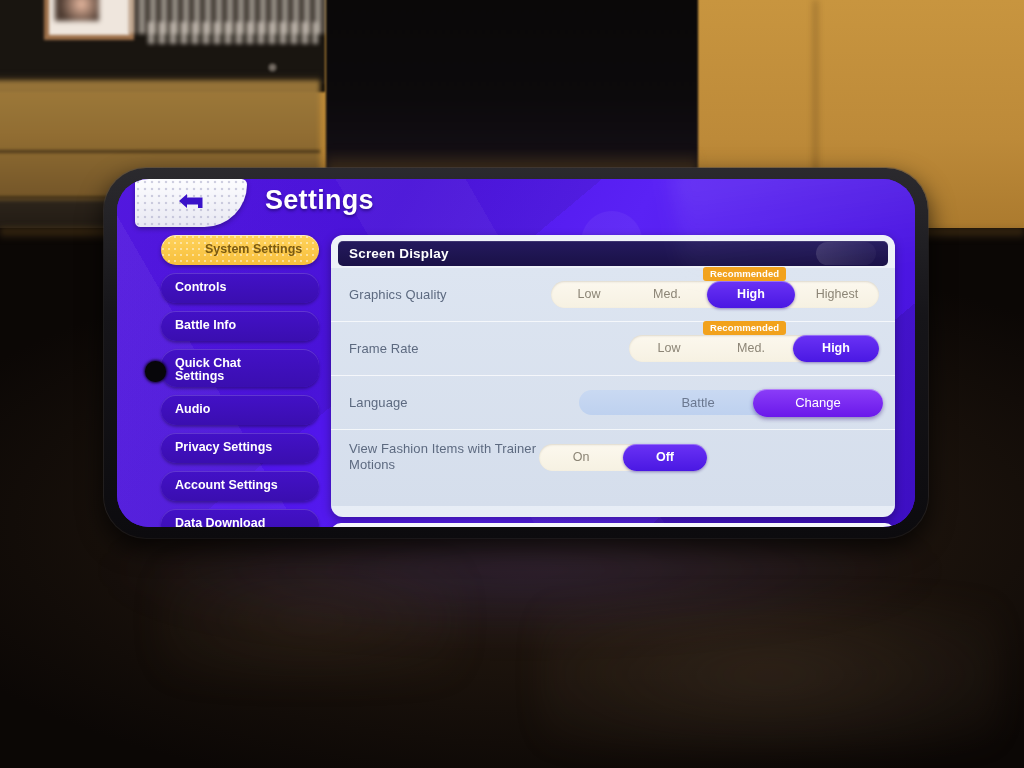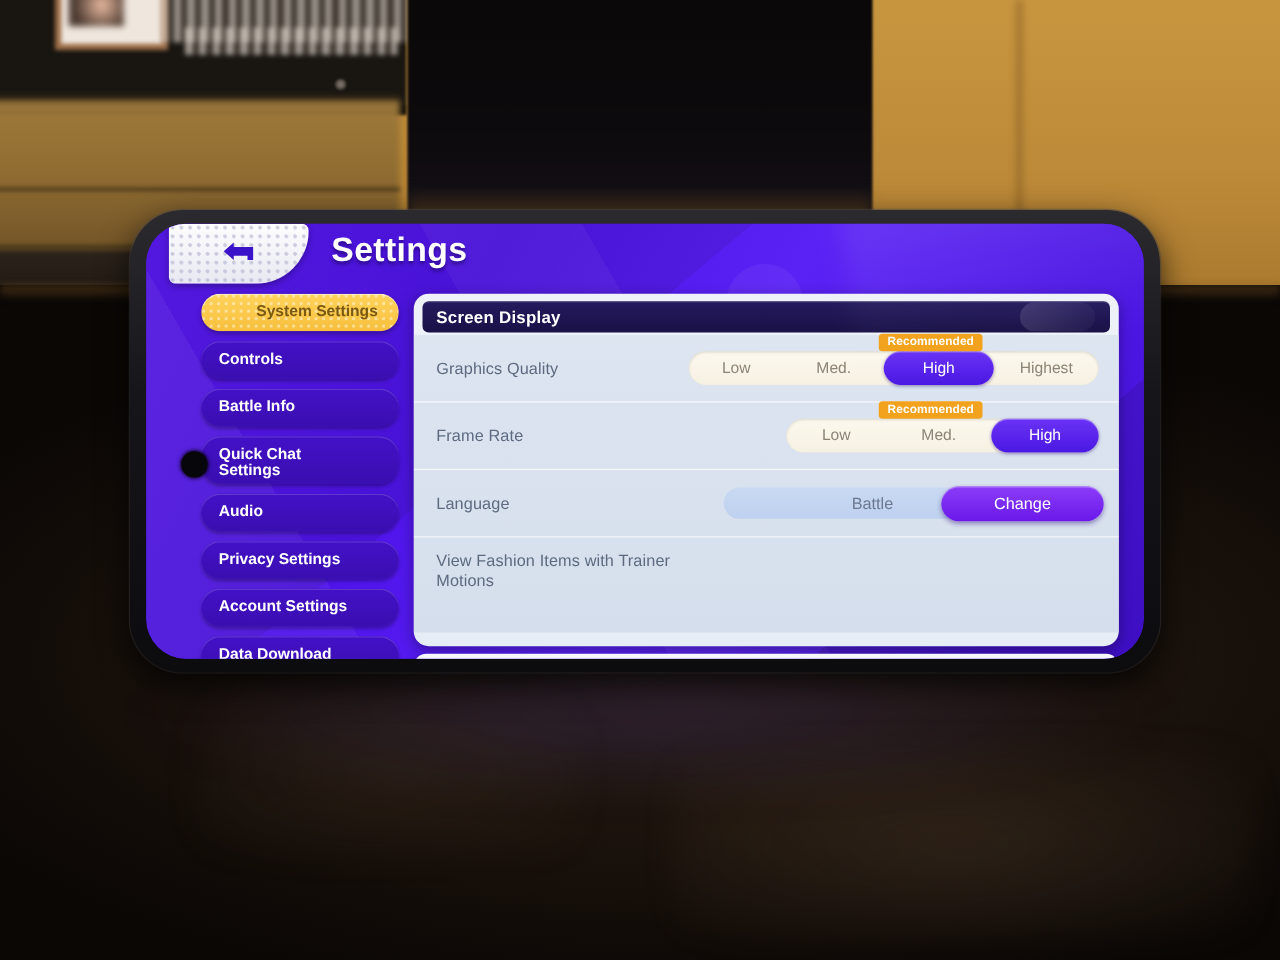--- a/index.html
+++ b/index.html
@@ -366,21 +366,21 @@
   .seg-opt {
     font-size: 12.5px;
     color: #8c8576;
     text-align: center;
     line-height: 27px;
     height: 27px;
     box-sizing: border-box;
   }
   .seg-opt.selected {
     color: #ffffff;
-    font-weight: 400;
+    font-weight: 700;
     border-radius: 15px;
     background: linear-gradient(180deg,#6a32f5 0%, #4a18e3 100%);
     box-shadow: 0 1px 3px rgba(40,10,120,.45), inset 0 1px 0 rgba(255,255,255,.3);
   }
   .badge {
     position: absolute;
     top: -14px;
     background: #f2a21c;
     color: #ffffff;
     font-size: 9.5px;
@@ -545,20 +545,24 @@
           <div class="row">
             <span class="row-label">Language</span>
             <div class="lang-wrap">
               <span class="lang-pill">Battle</span>
               <span class="change-btn">Change</span>
             </div>
           </div>
 
           <div class="row">
             <span class="row-label" style="max-width:190px">View Fashion Items with Trainer Motions</span>
+            <div class="seg">
+              <span class="seg-opt" style="width:84px">On</span>
+              <span class="seg-opt selected" style="width:84px">Off</span>
+            </div>
           </div>
 
         </div>
       </div>
 
       <div class="panel-footer">
         
       </div>
 
       <div class="camera-hole"></div>

